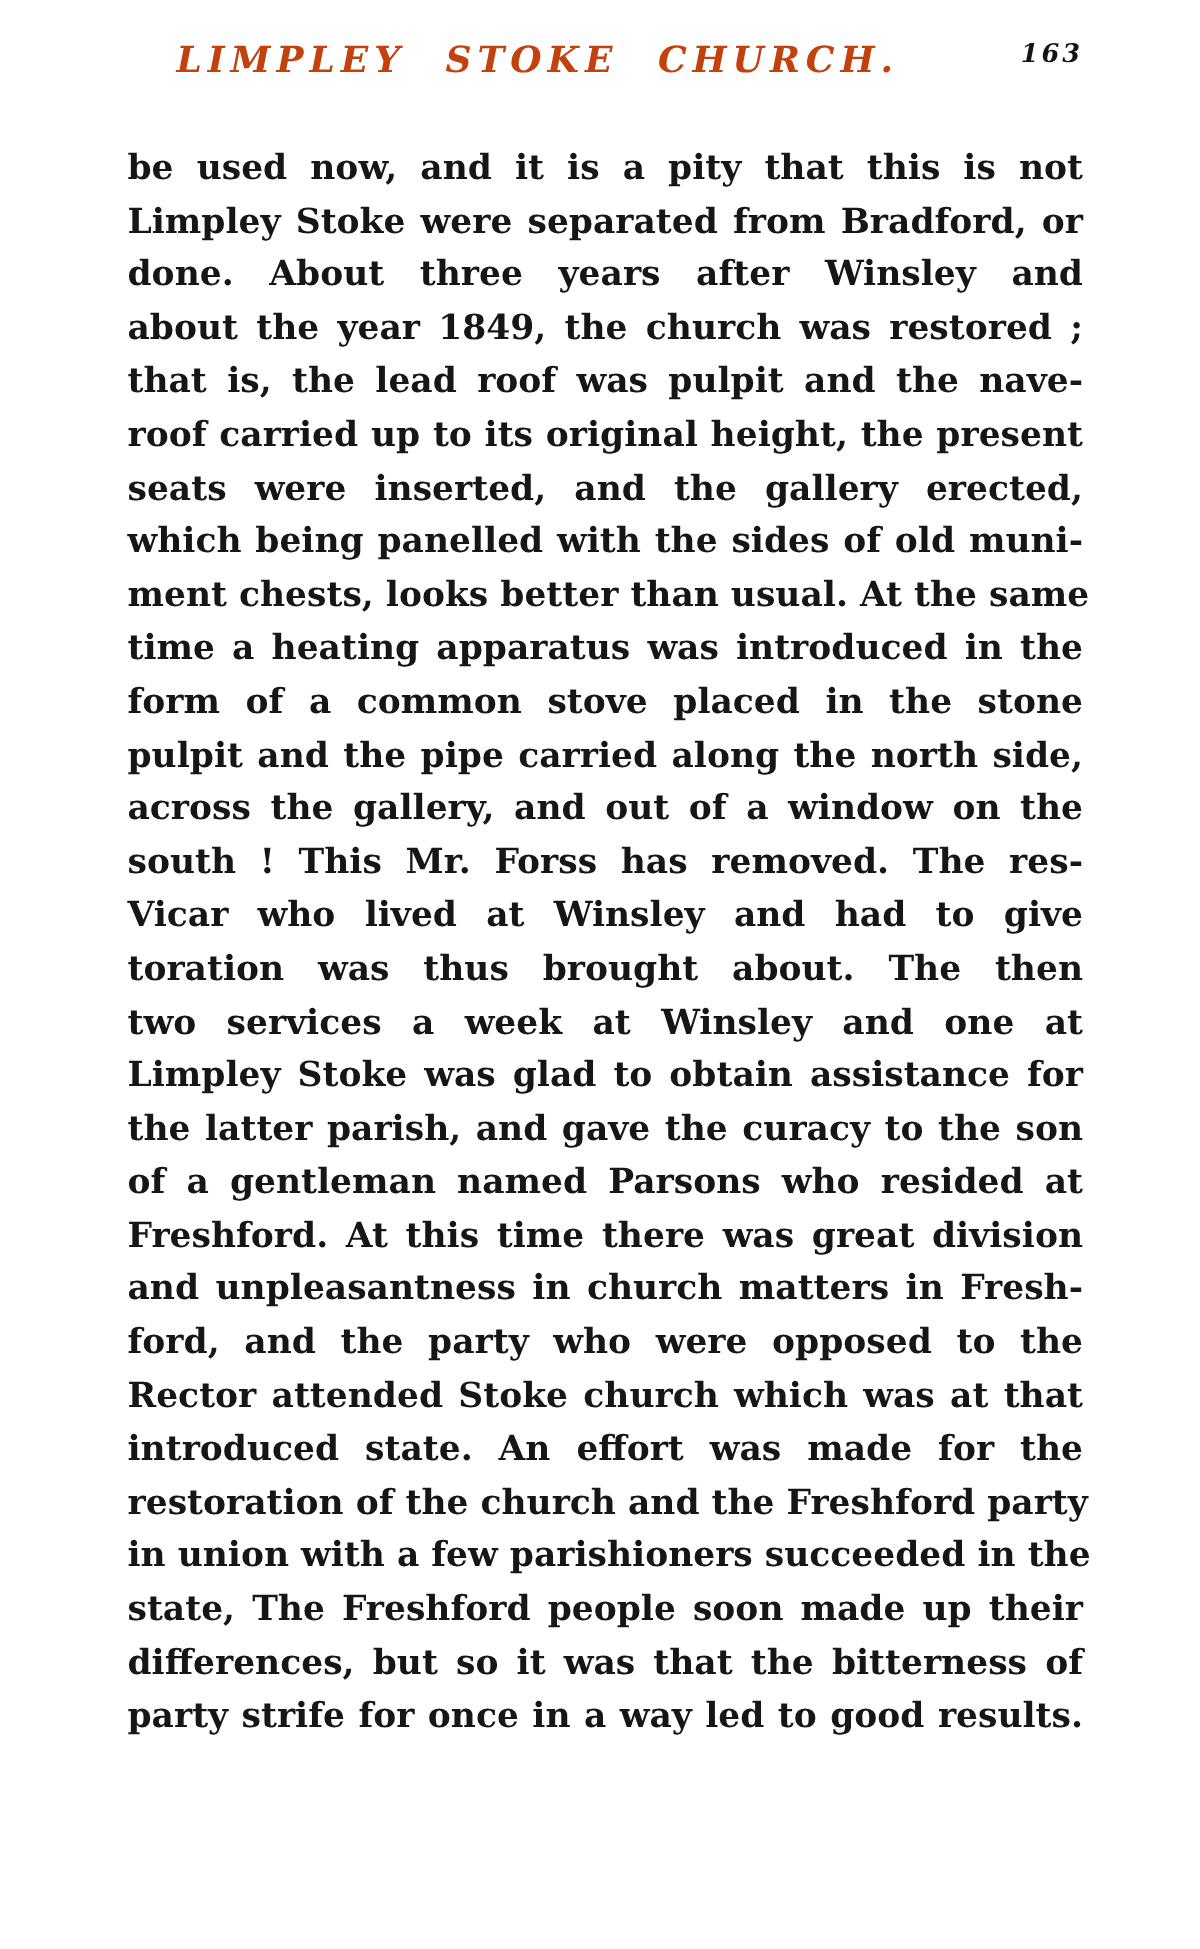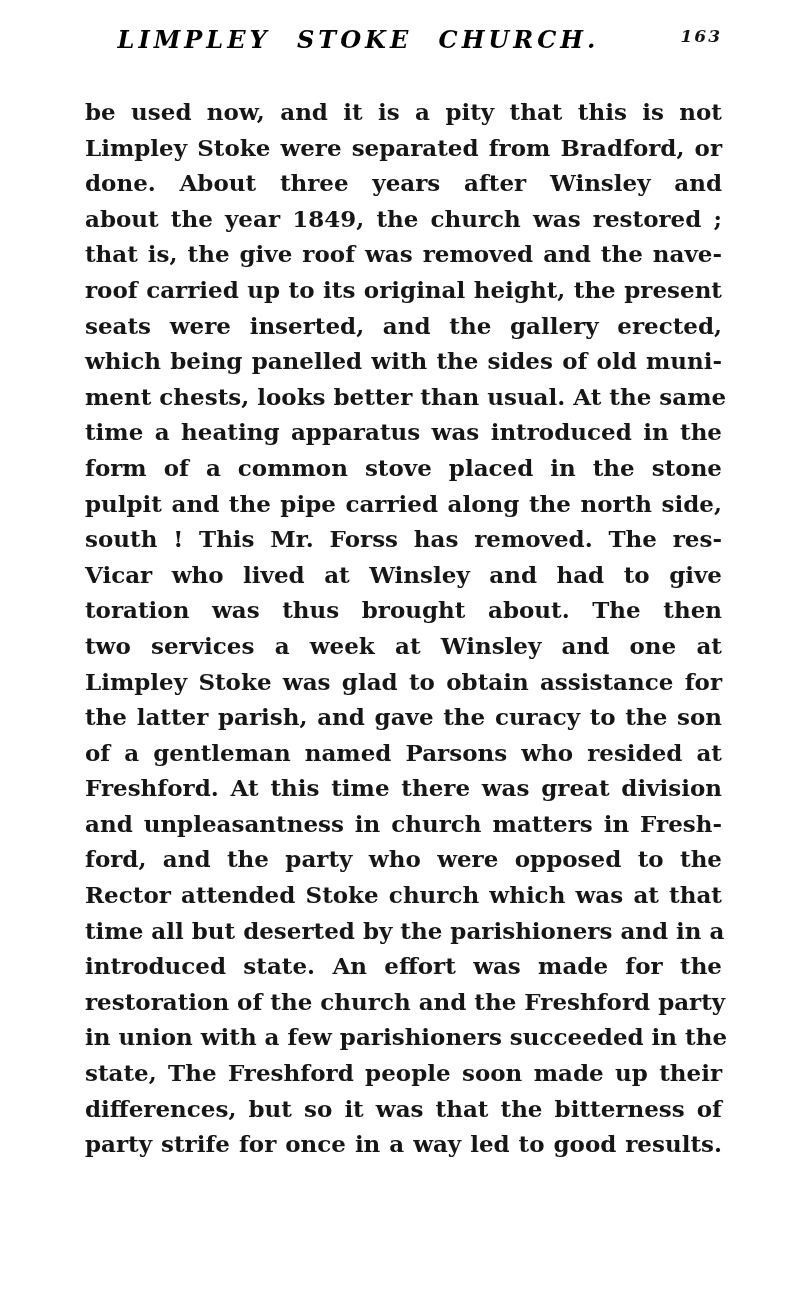--- a/index.html
+++ b/index.html
@@ -29,21 +29,21 @@
     position: absolute;
     left: 0;
     right: 90px;
     text-align: center;
     font-style: italic;
     font-weight: bold;
     font-size: 24px;
     letter-spacing: 4px;
     word-spacing: 14px;
     white-space: nowrap;
-    color: #000000;
+    color: #c2410c;
   }
   .page-number {
     position: absolute;
     right: 0;
     top: 1px;
     font-style: italic;
     font-weight: bold;
     font-size: 17px;
     letter-spacing: 2px;
     color: #141414;
@@ -71,40 +71,40 @@
   <div class="running-header">
     <div class="header-title">LIMPLEY STOKE CHURCH.</div>
     <div class="page-number">163</div>
   </div>
 
   <div class="body-text">
     <div class="line">be used now, and it is a pity that this is not</div>
     <div class="line">Limpley Stoke were separated from Bradford, or</div>
     <div class="line">done. About three years after Winsley and</div>
     <div class="line">about the year 1849, the church was restored ;</div>
-    <div class="line">that is, the give roof was removed and the nave-</div>
+    <div class="line">that is, the lead roof was pulpit and the nave-</div>
     <div class="line">roof carried up to its original height, the present</div>
     <div class="line">seats were inserted, and the gallery erected,</div>
     <div class="line">which being panelled with the sides of old muni-</div>
     <div class="line">ment chests, looks better than usual. At the same</div>
     <div class="line">time a heating apparatus was introduced in the</div>
     <div class="line">form of a common stove placed in the stone</div>
     <div class="line">pulpit and the pipe carried along the north side,</div>
+    <div class="line">across the gallery, and out of a window on the</div>
     <div class="line">south ! This Mr. Forss has removed. The res-</div>
     <div class="line">Vicar who lived at Winsley and had to give</div>
     <div class="line">toration was thus brought about. The then</div>
     <div class="line">two services a week at Winsley and one at</div>
     <div class="line">Limpley Stoke was glad to obtain assistance for</div>
     <div class="line">the latter parish, and gave the curacy to the son</div>
     <div class="line">of a gentleman named Parsons who resided at</div>
     <div class="line">Freshford. At this time there was great division</div>
     <div class="line">and unpleasantness in church matters in Fresh-</div>
     <div class="line">ford, and the party who were opposed to the</div>
     <div class="line">Rector attended Stoke church which was at that</div>
-    <div class="line">time all but deserted by the parishioners and in a</div>
     <div class="line">introduced state. An effort was made for the</div>
     <div class="line">restoration of the church and the Freshford party</div>
     <div class="line">in union with a few parishioners succeeded in the</div>
     <div class="line">state, The Freshford people soon made up their</div>
     <div class="line">differences, but so it was that the bitterness of</div>
     <div class="line">party strife for once in a way led to good results.</div>
   </div>
 
 </div>
 

